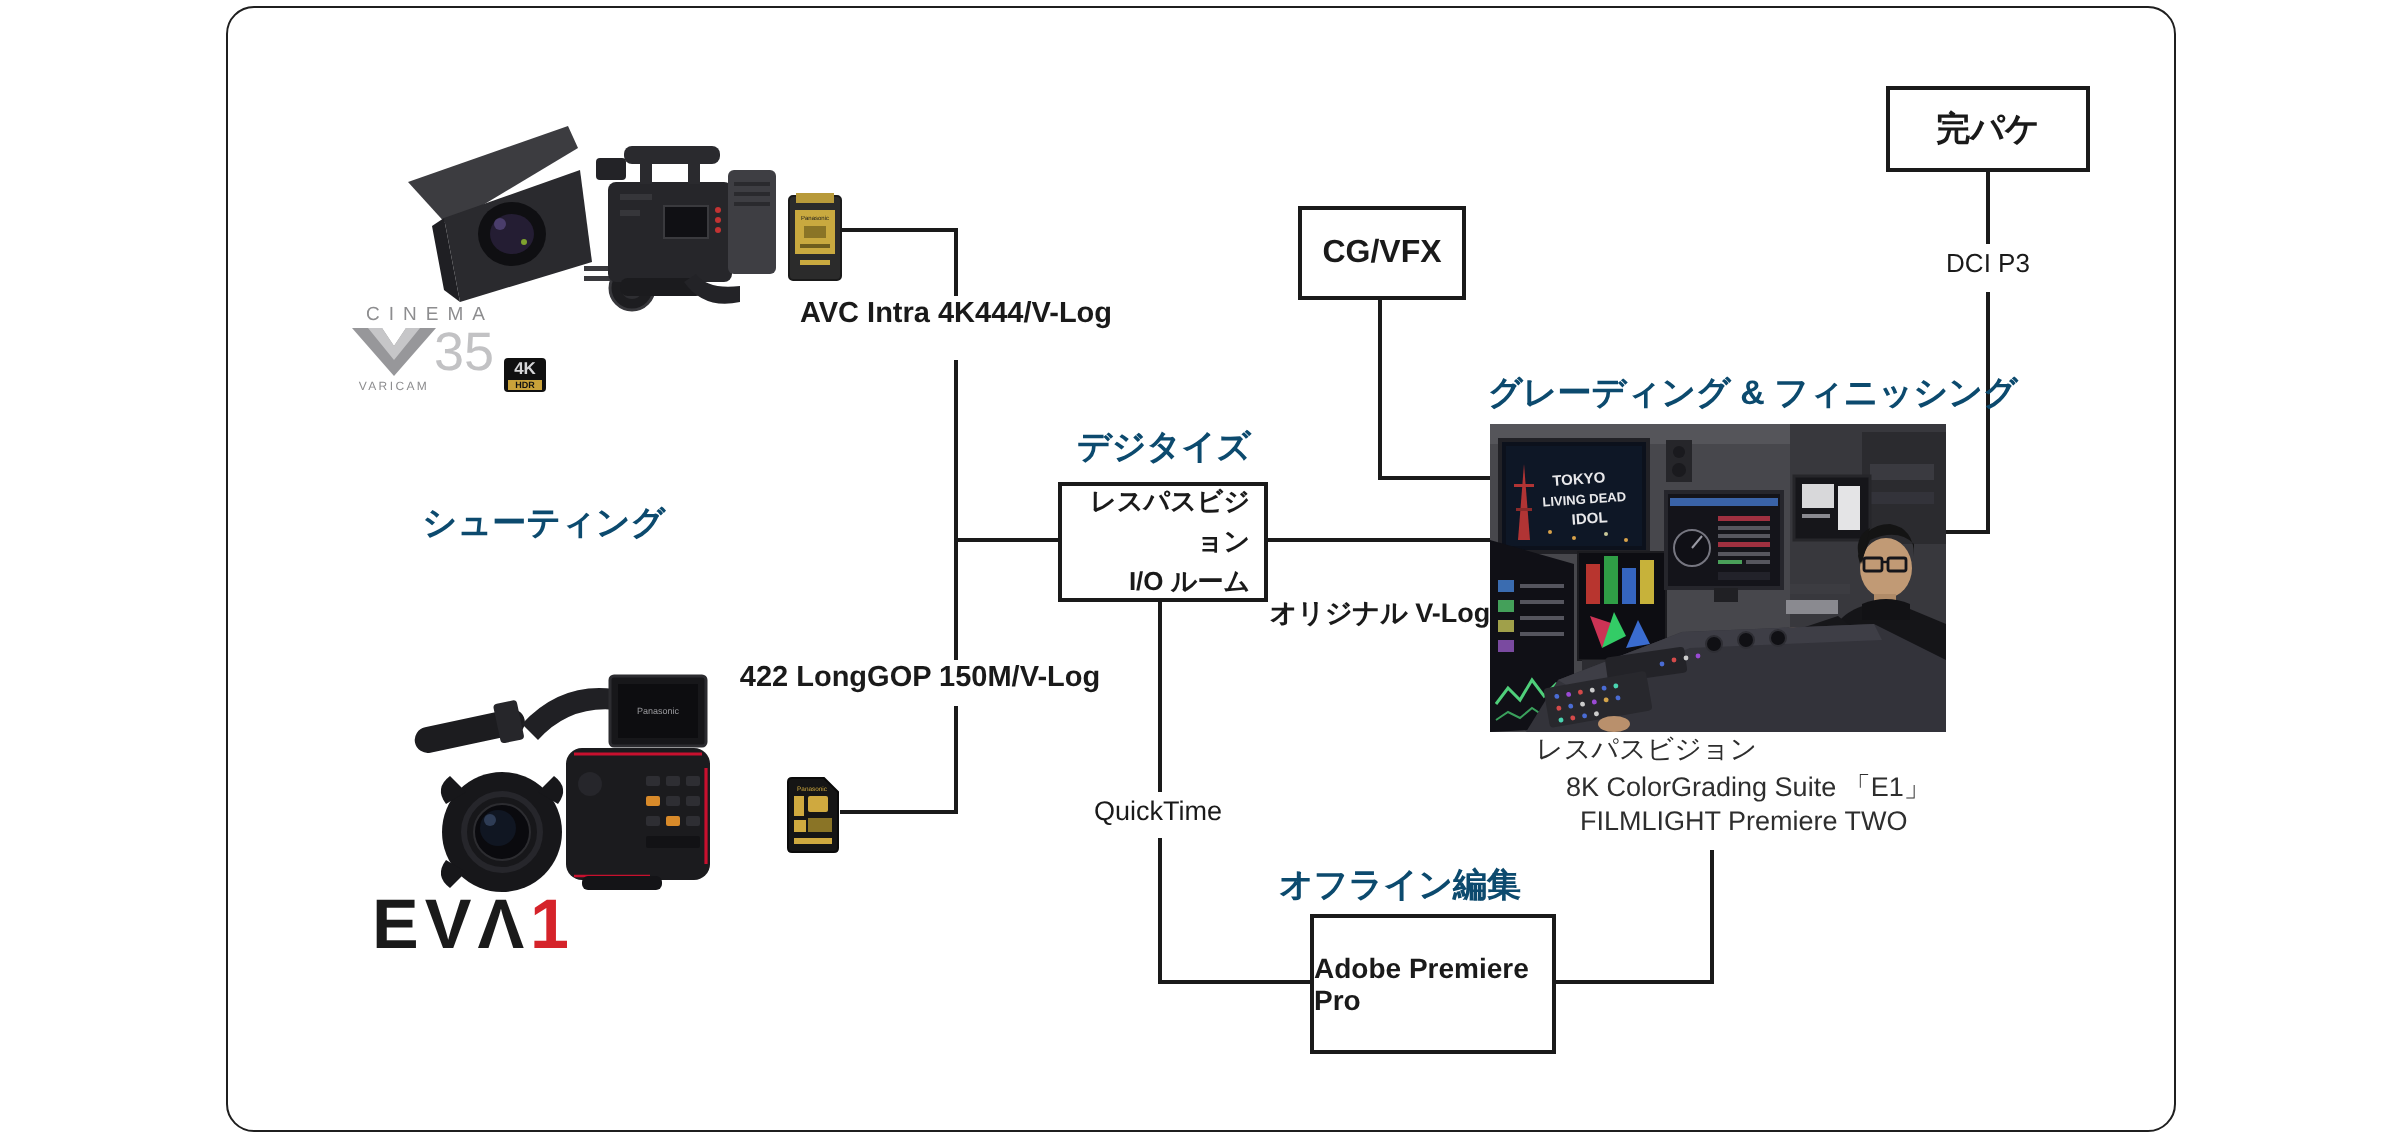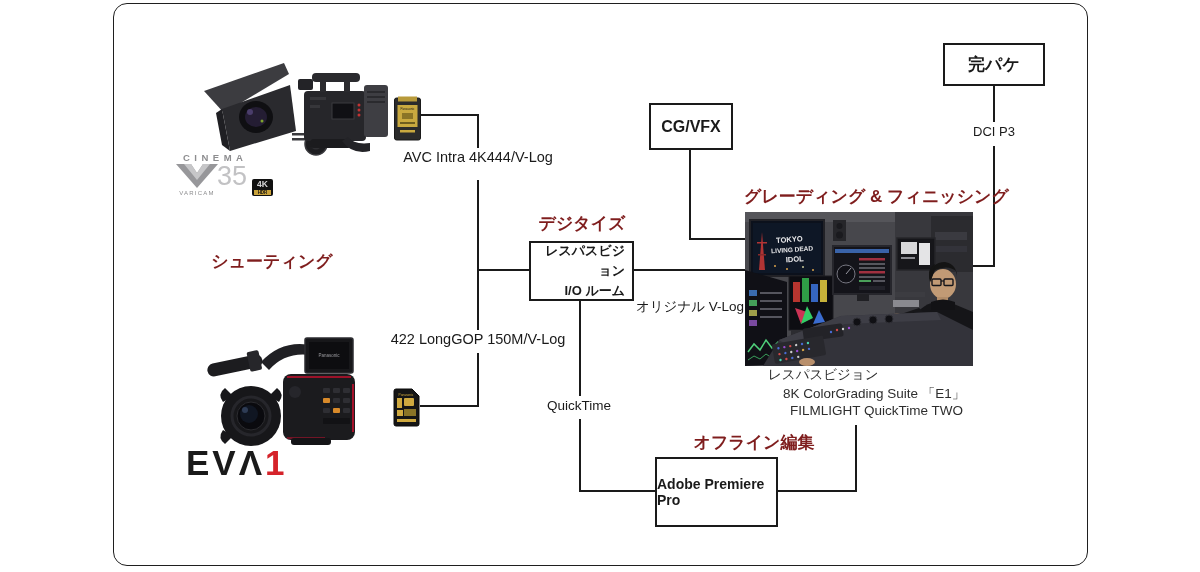--- a/index.html
+++ b/index.html
@@ -9,33 +9,33 @@
   .frame { position:absolute; left:113px; top:3px; width:975px; height:563px;
            border:1.5px solid #1f1f1f; border-radius:14px; background:#fff; }
 
   .ln { position:absolute; background:#1a1a1a; }
   .ln.h { height:2px; }
   .ln.v { width:2px; }
 
   .node-box { position:absolute; border:2px solid #1a1a1a; background:#fff;
               display:flex; align-items:center; justify-content:center;
               color:#1a1a1a; }
-  .jp-title { position:absolute; font-weight:700; font-size:17px; color:#7f1d1d;
+  .jp-title { position:absolute; font-weight:700; font-size:17px; color:#0c4a6e;
               white-space:nowrap; }
-  .edge-label { position:absolute; font-size:13.5px; font-weight:400; color:#1a1a1a;
+  .edge-label { position:absolute; font-size:13.5px; font-weight:700; color:#1a1a1a;
                 white-space:nowrap; }
   .center-x { transform:translateX(-50%); }
 
   .digitize-inner { width:100%; padding:0 7px; text-align:right; font-size:13px;
                     font-weight:600; line-height:1.55; }
   .caption-line { position:absolute; font-size:13.5px; color:#2e2e2e; white-space:nowrap; }
 
   .varicam-logo { position:absolute; left:176px; top:151px; width:110px; height:52px; }
   .vc-cinema { position:absolute; left:7px; top:1px; font-size:9.5px; letter-spacing:4.5px;
-               color:#8d8d8f; font-weight:700; }
+               color:#8d8d8f; font-weight:400; }
   .vc-35 { position:absolute; left:41px; top:10px; font-size:27px; color:#c2c2c4; font-weight:400; }
   .vc-badge { position:absolute; left:76px; top:28px; width:21px; height:17px; background:#101010;
               border-radius:2px; text-align:center; }
   .vc-badge .b4k { display:block; color:#d6d6d8; font-size:8.5px; font-weight:700; line-height:11px; }
   .vc-badge .bhdr { display:block; background:#c9a23a; color:#111; font-size:4.5px; font-weight:700;
                     line-height:5px; margin:0 2px; }
   .eva-logo { position:absolute; left:186px; top:443px; font-size:35px; font-weight:700;
               letter-spacing:3px; color:#1a1a1a; }
   .eva-logo .one { color:#d5232a; }
 
@@ -166,42 +166,42 @@
   <div class="ln h" style="left:579px;top:490px;width:76px;"></div>
   <div class="ln v" style="left:689px;top:150px;height:90px;"></div>
   <div class="ln h" style="left:689px;top:238px;width:56px;"></div>
   <div class="ln v" style="left:993px;top:86px;height:36px;"></div>
   <div class="ln v" style="left:993px;top:146px;height:121px;"></div>
   <div class="ln h" style="left:973px;top:265px;width:22px;"></div>
   <div class="ln v" style="left:855px;top:425px;height:67px;"></div>
   <div class="ln h" style="left:778px;top:490px;width:79px;"></div>
 
   <div class="edge-label center-x" style="left:478px;top:149px;font-size:14.5px;">AVC Intra 4K444/V-Log</div>
-  <div class="edge-label center-x" style="left:478px;top:331px;font-size:14.5px;">422 LongGOP 150M/V-Log</div>
+  <div class="edge-label center-x" style="left:460px;top:331px;font-size:14.5px;">422 LongGOP 150M/V-Log</div>
   <div class="edge-label center-x orig-label" style="left:690px;top:261px;margin-top:37px;">オリジナル V-Log</div>
   <div class="edge-label center-x" style="left:579px;top:398px;font-weight:400;">QuickTime</div>
   <div class="edge-label center-x" style="left:994px;top:124px;font-size:13px;font-weight:400;">DCI P3</div>
 
   <div class="jp-title center-x" style="left:582px;top:212px;">デジタイズ</div>
   <div class="node-box" style="left:529px;top:241px;width:105px;height:60px;">
     <div class="digitize-inner">
       <div>レスパスビジョン</div>
       <div>I/O ルーム</div>
     </div>
   </div>
 
   <div class="node-box" style="left:649px;top:103px;width:84px;height:47px;font-size:16px;font-weight:600;">
     <span>CG/VFX</span>
   </div>
 
   <div class="node-box" style="left:943px;top:43px;width:102px;height:43px;font-size:17px;font-weight:700;">
     <span>完パケ</span>
   </div>
 
-  <div class="jp-title center-x" style="left:754px;top:431px;">オフライン編集</div>
+  <div class="jp-title center-x" style="left:700px;top:431px;">オフライン編集</div>
   <div class="node-box" style="left:655px;top:457px;width:123px;height:70px;font-size:14px;font-weight:600;border-width:2.5px;">
     <span>Adobe Premiere Pro</span>
   </div>
 
   <div class="jp-title" style="left:744px;top:185px;">グレーディング &amp; フィニッシング</div>
 
   <svg style="position:absolute;left:745px;top:212px;" width="228" height="154" viewBox="0 0 228 154" preserveAspectRatio="none">
     <rect x="0" y="0" width="228" height="154" fill="#47474c"></rect>
     <rect x="0" y="0" width="228" height="10" fill="#55555a"></rect>
     <rect x="150" y="0" width="78" height="154" fill="#38383d"></rect>
@@ -310,15 +310,15 @@
     </g>
     <circle cx="86" cy="120" r="1.2" fill="#4a6cd4"></circle>
       <circle cx="92" cy="118" r="1.2" fill="#d44a4a"></circle>
     <circle cx="98" cy="117" r="1.2" fill="#cccccc"></circle>
       <circle cx="104" cy="116" r="1.2" fill="#9a4ad4"></circle>
     <ellipse cx="62" cy="150" rx="8" ry="4" fill="#b9906c"></ellipse>
   </svg>
 
   <div class="caption-line" style="left:768px;top:366px;">レスパスビジョン</div>
   <div class="caption-line" style="left:783px;top:385px;">8K ColorGrading Suite 「E1」</div>
-  <div class="caption-line" style="left:790px;top:403px;">FILMLIGHT QuickTime TWO</div>
+  <div class="caption-line" style="left:790px;top:403px;">FILMLIGHT Premiere TWO</div>
 
 </div>
 
 </body></html>

